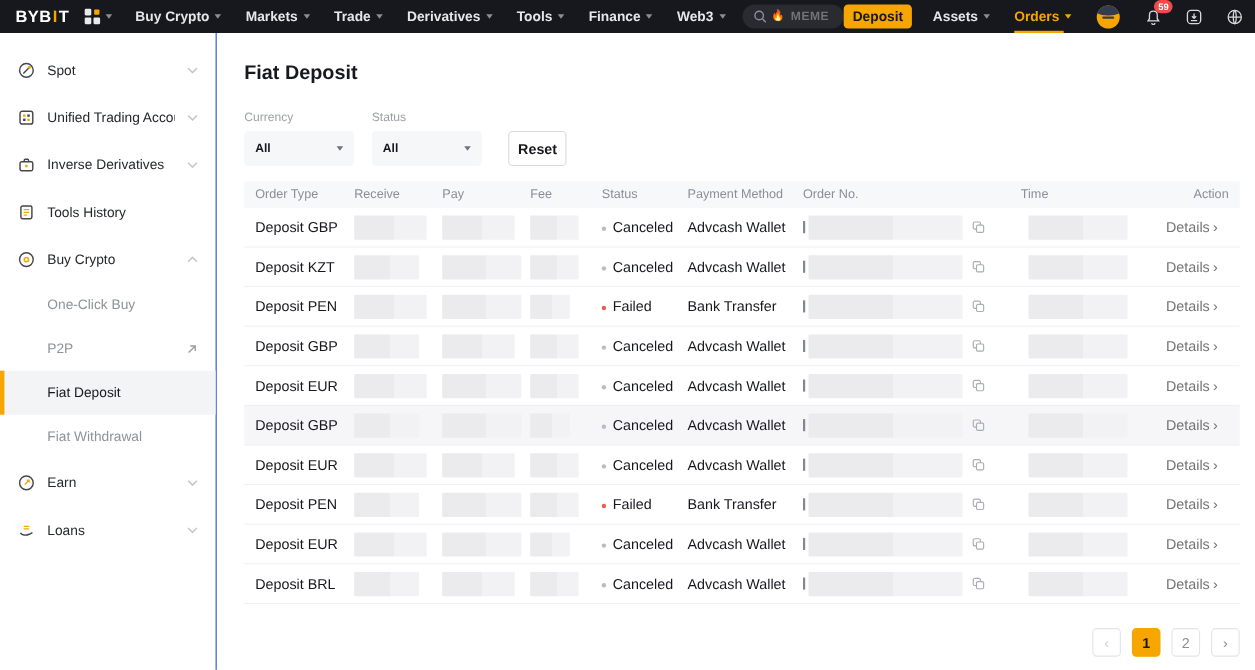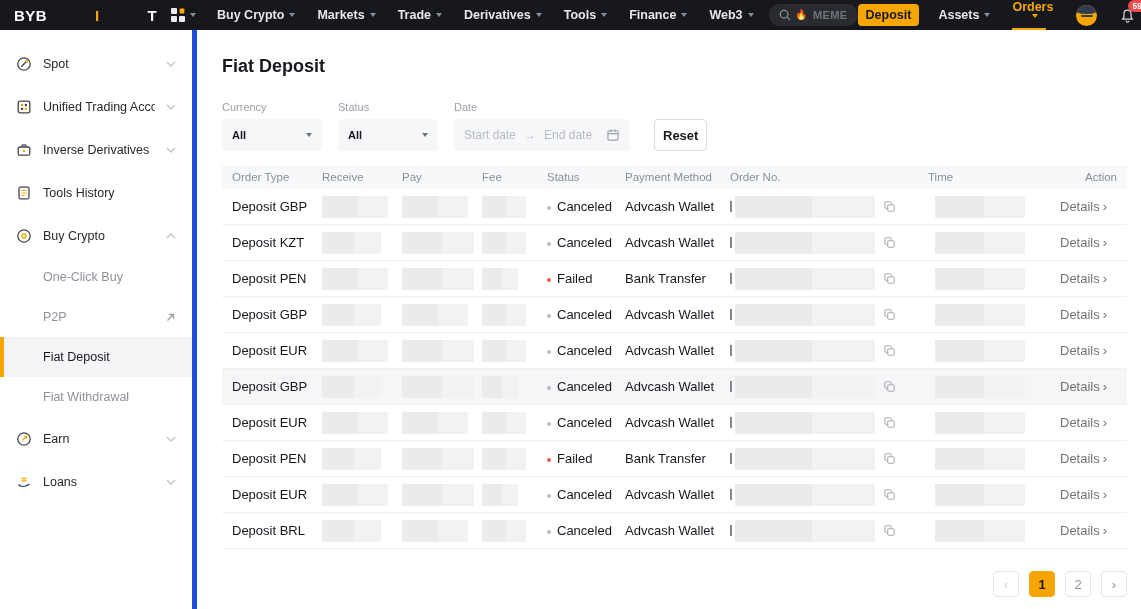--- a/index.html
+++ b/index.html
@@ -5,48 +5,48 @@
   * { box-sizing: border-box; }
   html,body { margin:0; padding:0; }
   body {
     width:1141px; height:609px; overflow:hidden;
     background:#fff; color:#17181e;
     font-family:"Liberation Sans", sans-serif;
   }
 
   
   .navbar { height:30px; background:#17181e; display:flex; align-items:center; padding:0 10px 0 14px; }
-  .logo { font-size:15px; font-weight:800; color:#fff; letter-spacing:.4px; display:flex; align-items:center; margin-right:14px; cursor:pointer;gap:47px; }
+  .logo { font-size:15px; font-weight:800; color:#fff; letter-spacing:.4px; display:flex; align-items:center; margin-right:14px; cursor:pointer; }
   .logo .accent { color:#f7a600; margin:0 1px; }
   .apps { display:flex; align-items:center; margin-right:10px; cursor:pointer; }
   .apps .grid { display:grid; grid-template-columns:6px 6px; grid-template-rows:6px 6px; gap:2px; }
   .apps .sq { background:#e9eaec; border-radius:1px; }
   .apps .sq.orange { background:#f7a600; transform:scale(.8); }
   .caret { width:0; height:0; border-left:3.5px solid transparent; border-right:3.5px solid transparent; border-top:4px solid #8b8e97; margin-left:5px; }
   .menus { display:flex; align-items:center; height:100%; }
   .menu { display:flex; align-items:center; height:100%; padding:0 11px; font-size:12.5px; font-weight:600; color:#e6e7ea; cursor:pointer; position:relative; white-space:nowrap; }
-  .menu.orders { color:#f7a600;flex-direction:column; }
+  .menu.orders { color:#f7a600; }
   .menu.orders .caret { border-top-color:#f7a600; }
   .menu.orders::after { content:""; position:absolute; left:11px; right:18px; bottom:0; height:2px; background:#f7a600; }
   .search { display:flex; align-items:center; gap:5px; background:#2a2b31; border-radius:11px; height:22px; padding:0 10px; width:148px; margin-left:4px; cursor:text; }
   .search .ph { color:#6f737a; font-size:11px; font-weight:600; letter-spacing:.4px; }
   .flame { font-size:10px; line-height:1; }
   .nav-right { margin-left:auto; display:flex; align-items:center; height:100%; }
   .deposit-btn { background:#f7a600; color:#17181e; font-weight:700; font-size:12.5px; border:none; border-radius:4px; height:22px; padding:0 8px; margin-right:8px; cursor:pointer; font-family:inherit; }
   .avatar { width:21px; height:21px; border-radius:50%; background:#f7a600; position:relative; overflow:hidden; margin:0 12px; cursor:pointer; flex:none; }
   .avatar::before { content:""; position:absolute; left:-2px; right:-2px; top:-2px; height:56%; background:#333d50; border-radius:0 0 46% 46%; }
   .avatar::after { content:""; position:absolute; left:22%; right:22%; top:48%; height:2.5px; background:#333d50; border-radius:2px; }
   .iconbtn { position:relative; margin:0 10px; display:flex; align-items:center; cursor:pointer; }
   .badge { position:absolute; top:-7px; left:9px; background:#f04a4a; color:#fff; font-size:8.5px; font-weight:700; border-radius:8px; padding:2px 4px; line-height:1; }
 
   
   .shell { display:flex; height:579px; }
 
   
-  .sidebar { width:197px; flex:none; border-right:5px solid #1d4ed8; padding-top:12px; }
+  .sidebar { width:197px; flex:none; border-right:1px solid #1d4ed8; padding-top:12px; }
   .side-item { height:43px; display:flex; align-items:center; padding:0 16px; gap:11px; font-size:12.5px; color:#26282d; cursor:pointer; position:relative; white-space:nowrap; }
   .side-item.sub { padding-left:43px; color:#8f929a; height:40px; }
   .side-item.active { background:#f3f4f6; color:#17181e; }
   .side-item.active::before { content:""; position:absolute; left:0; top:0; bottom:0; width:4px; background:#f7a600; }
   .slabel { flex:1; overflow:hidden; }
   .chev { margin-left:auto; display:flex; flex:none; }
   .chev.up svg { transform:rotate(180deg); }
   .sicon { display:flex; width:16px; justify-content:center; flex:none; }
 
   
@@ -316,34 +316,20 @@
           <span class="caret dcaret"></span>
         </div>
       </div>
       <div class="fgroup">
         <div class="flabel">Status</div>
         <div class="select">
           <span>All</span>
           <span class="caret dcaret"></span>
         </div>
       </div>
-      <div class="fgroup">
-        <div class="flabel">Date</div>
-        <div class="daterange">
-          <span>Start date</span>
-          <span class="arrow">→</span>
-          <span>End date</span>
-          <span class="cal">
-              <svg width="14" height="14" viewBox="0 0 16 16" fill="none" stroke="#9da0a7" stroke-width="1.3">
-                <rect x="2.2" y="3.2" width="11.6" height="10.6" rx="1.5"></rect>
-                <path d="M2.2 6.5h11.6M5.5 1.8v2.8M10.5 1.8v2.8"></path>
-              </svg>
-            </span>
-        </div>
-      </div>
       <button class="reset-btn">Reset</button>
     </div>
 
     <div class="table">
       <div class="thead">
         <div class="th">Order Type</div>
         <div class="th">Receive</div>
         <div class="th">Pay</div>
         <div class="th">Fee</div>
         <div class="th">Status</div>

